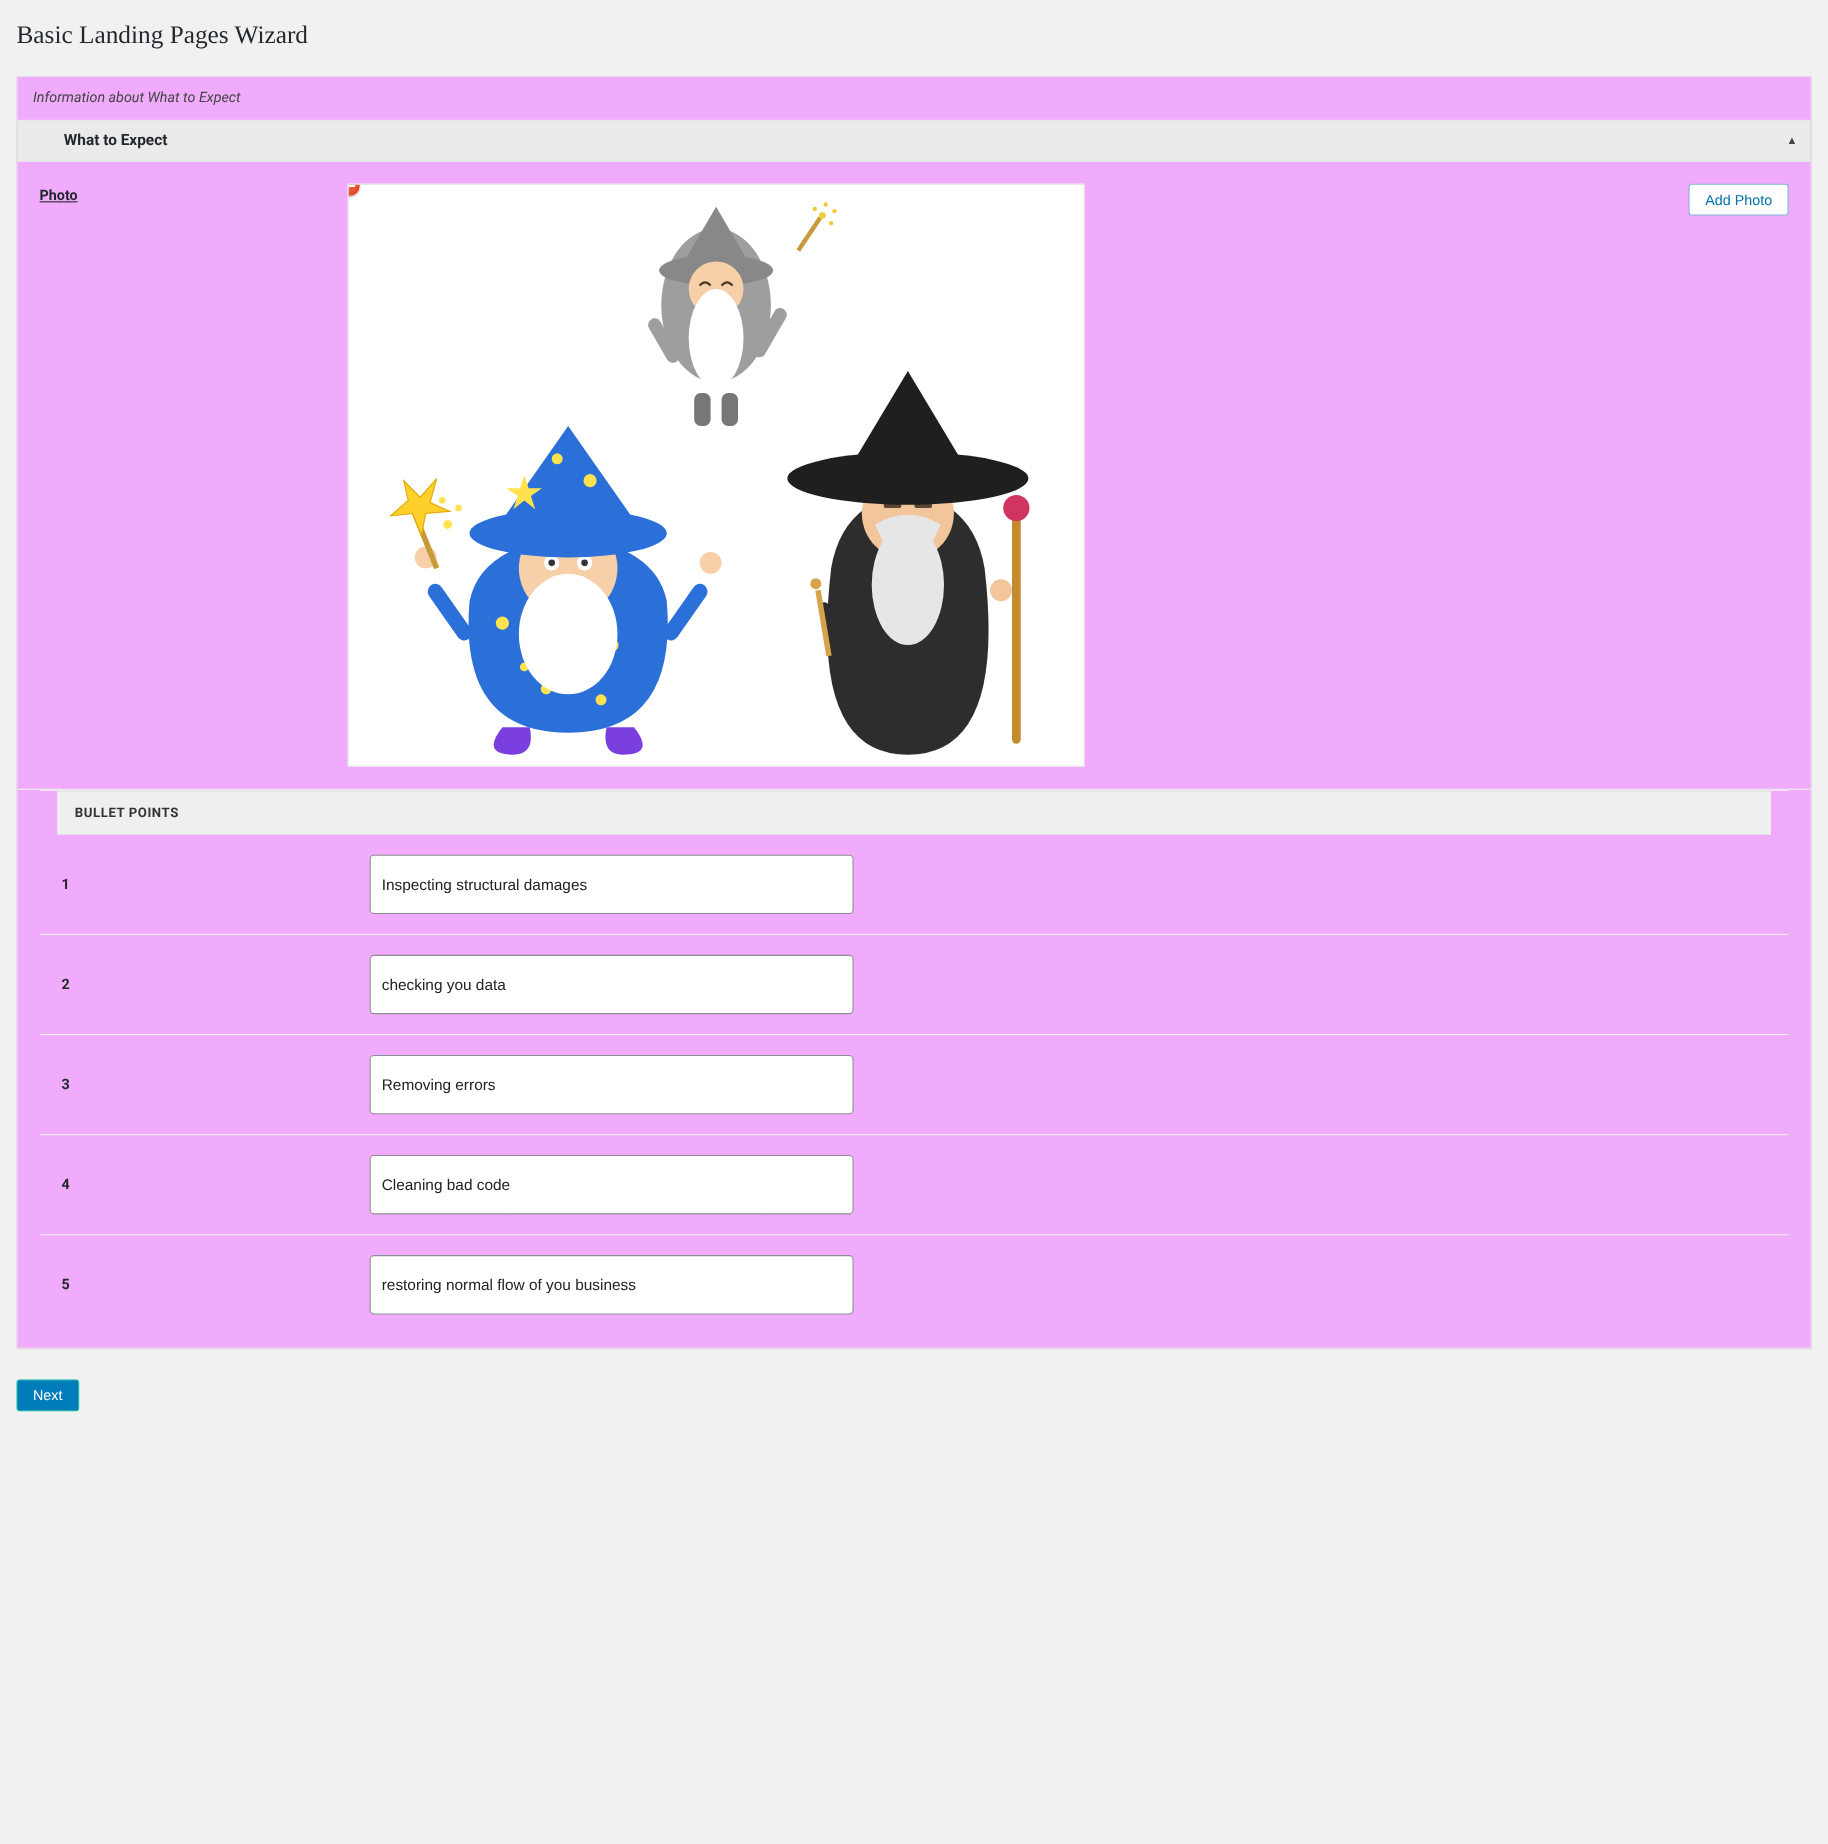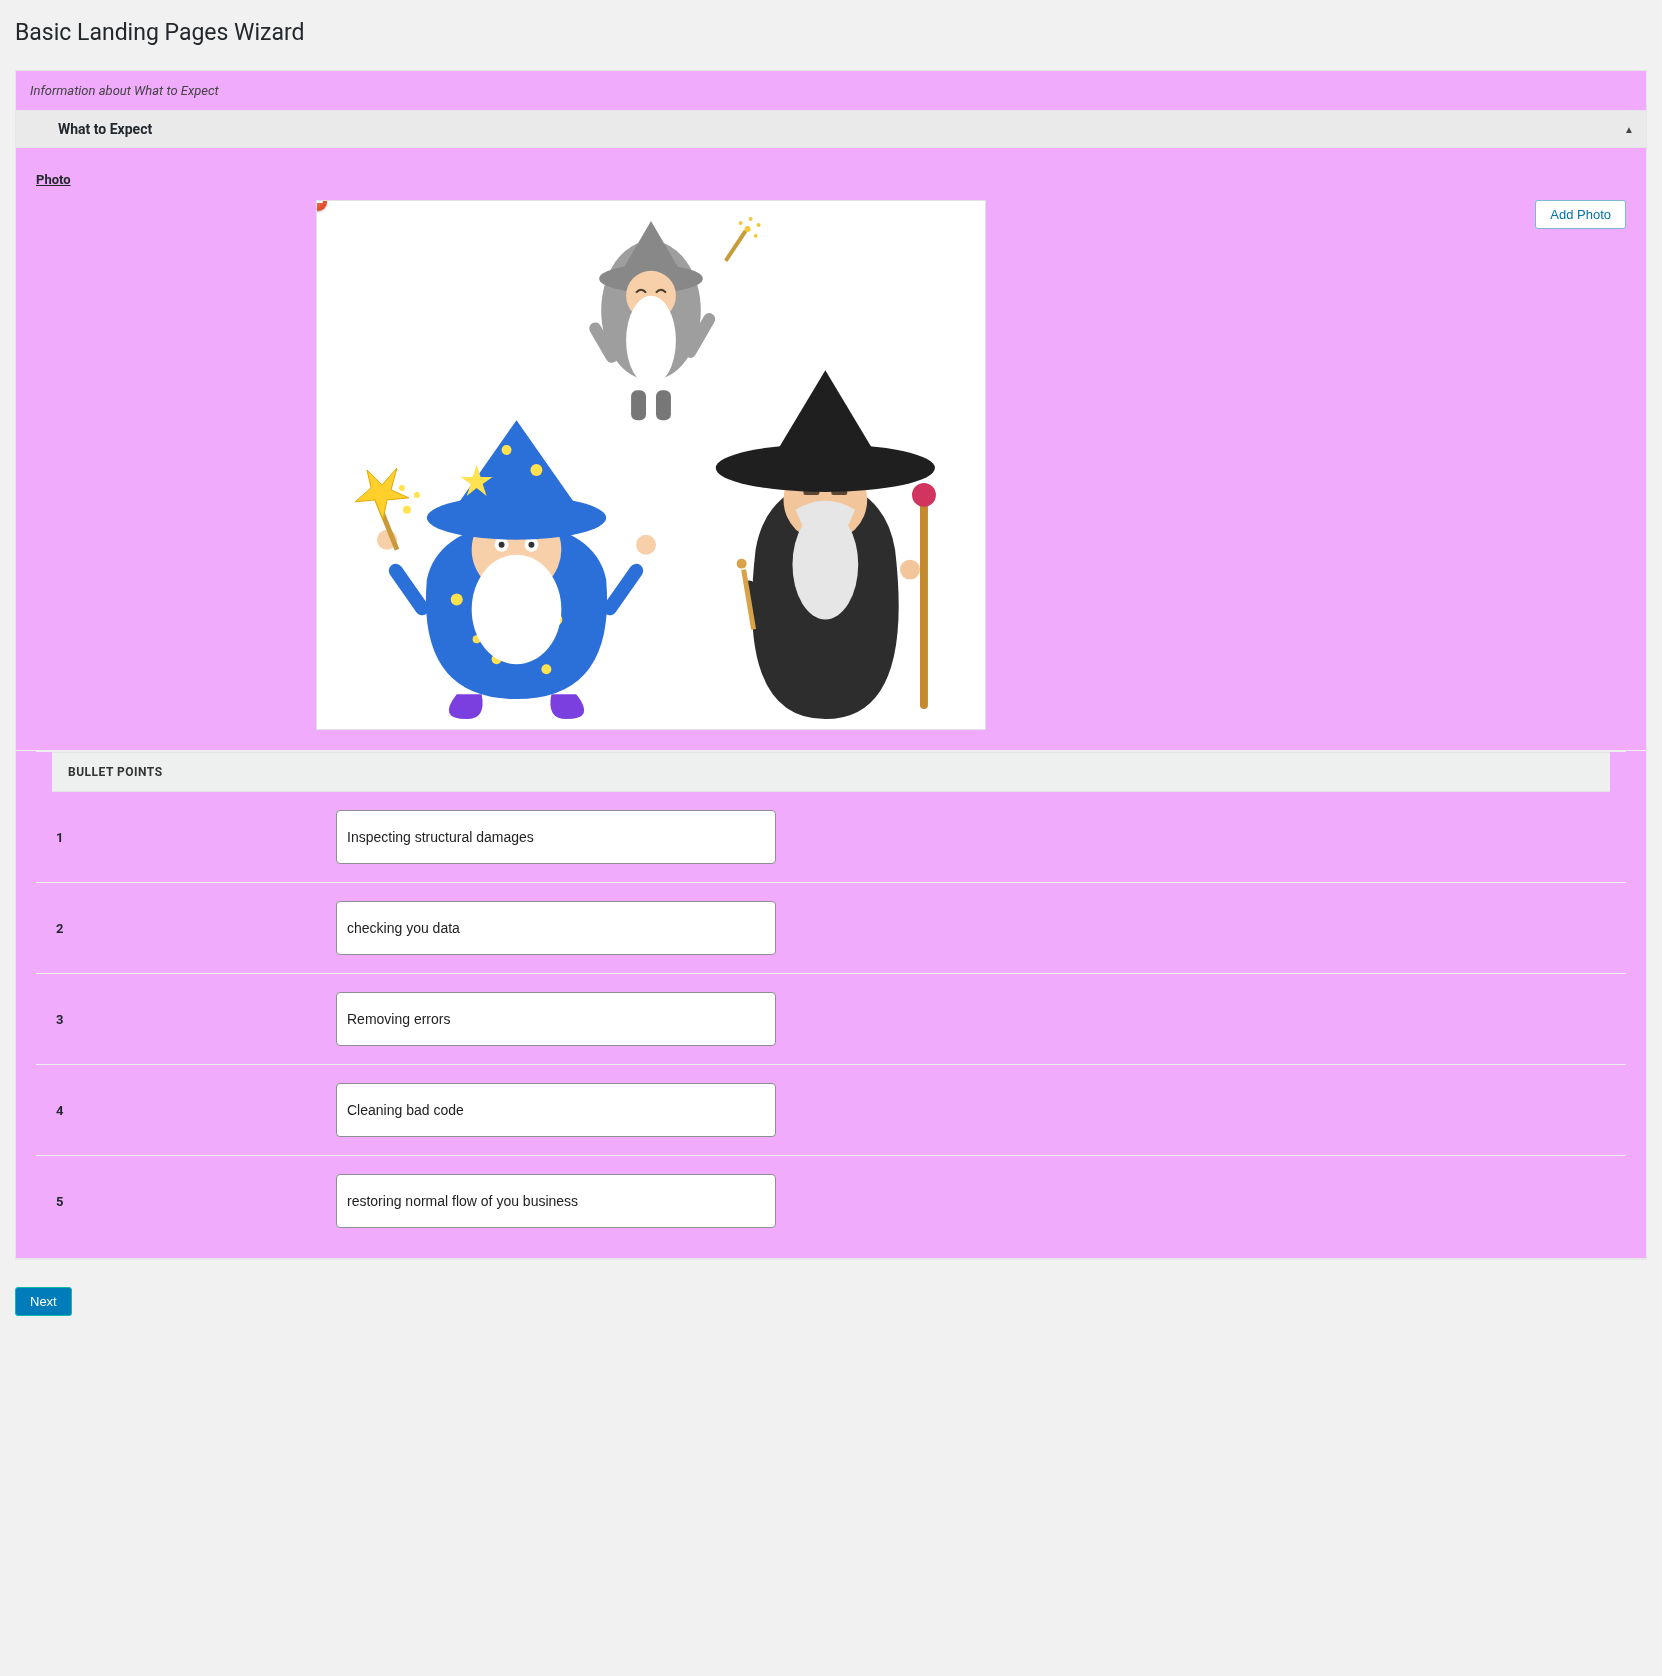--- a/index.html
+++ b/index.html
@@ -10,20 +10,21 @@
     font-size: 13px;
   }
   .page-wrap {
     padding: 10px 0 40px 0;
   }
   .page-title {
     font-size: 23px;
     font-weight: 400;
     padding: 9px 15px 4px 15px;
     color: #23282d;
+    font-family: Liberation Serif, serif;
   }
   .postbox-container {
     margin: 20px 15px 0 15px;
     background: #f0abfc;
     border: 1px solid #e5e5e5;
     box-shadow: 0 1px 1px rgba(0,0,0,0.04);
   }
   .form-description {
     padding: 12px 14px;
     color: #444;
@@ -63,21 +64,20 @@
     padding-top: 4px;
     text-decoration: underline;
   }
   .field-content {
     flex: 1;
     position: relative;
   }
   .photo-area {
     display: flex;
     align-items: flex-start;
-    margin-top: 32px;
   }
   .photo-thumb {
     width: 670px;
     height: 530px;
     border: 1px solid #e1e1e1;
     position: relative;
     background: #fff;
     overflow: hidden;
   }
   .remove-badge {

